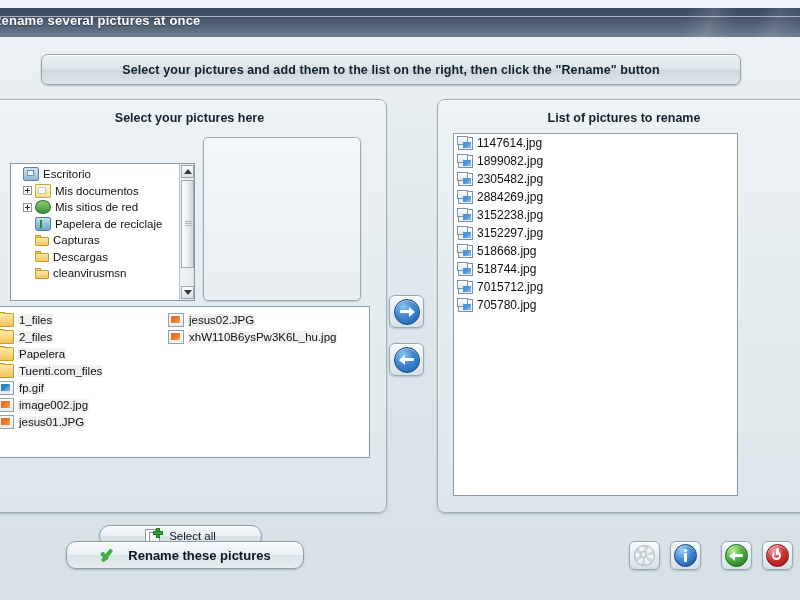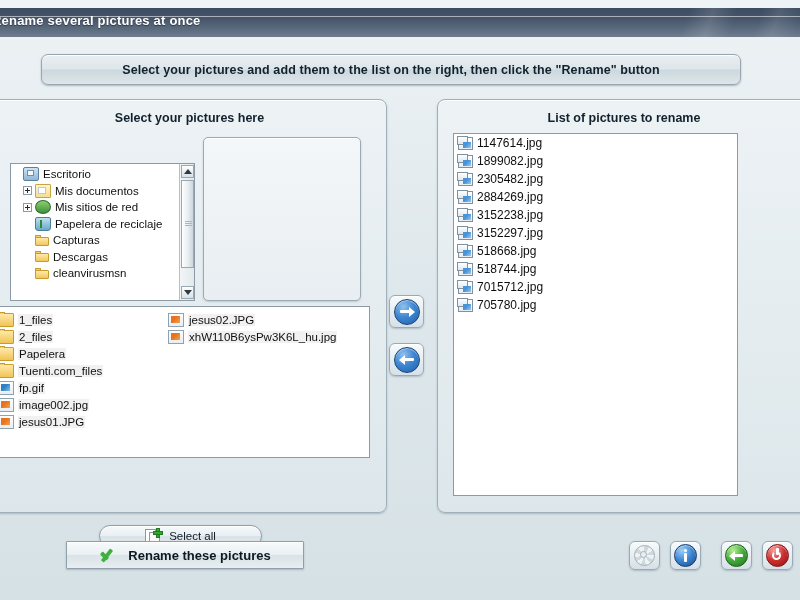--- a/index.html
+++ b/index.html
@@ -159,21 +159,21 @@
   .lrow{display:flex;align-items:center;height:18px;padding-left:4px;font-size:12px;color:#0e0e0e;white-space:nowrap;}
   .lrow .li{width:15px;height:13px;margin-right:4px;flex:0 0 auto;position:relative;}
   .li-pics{background:linear-gradient(180deg,#ffffff,#e6edf3);border:1px solid #7e91a0;box-sizing:border-box;}
   .li-pics:before{content:"";position:absolute;left:-2px;top:-2px;width:11px;height:9px;
     background:linear-gradient(180deg,#ffffff,#dee8f0);border:1px solid #7e91a0;box-sizing:border-box;}
   .li-pics:after{content:"";position:absolute;left:4px;top:4px;width:8px;height:6px;
     background:linear-gradient(135deg,#4a93d6 45%,#9ccbee);}
 
   
   .rename{position:absolute;left:66px;top:541px;width:238px;height:28px;
-    border:1px solid #8fa0ab;border-radius:1px;
+    border:1px solid #8fa0ab;border-radius:10px;
     background:linear-gradient(180deg,#f8fafb 0%,#eaf0f3 48%,#d9e3e8 52%,#e8eef1 100%);
     box-shadow:0 1px 2px rgba(70,90,105,.32),inset 0 1px 0 rgba(255,255,255,.95);
     display:flex;align-items:center;justify-content:center;gap:9px;box-sizing:border-box;}
   .rename-label{font-size:13px;font-weight:bold;color:#0d1820;}
   .ico-check{position:relative;width:20px;height:17px;flex:0 0 auto;}
   .ico-check:before{content:"";position:absolute;left:1px;top:7px;width:9px;height:4px;background:#3fb03f;
     transform:rotate(45deg);border-radius:1px;}
   .ico-check:after{content:"";position:absolute;left:6px;top:1px;width:4px;height:15px;background:#3fb03f;
     transform:rotate(38deg);border-radius:1px;}
 

